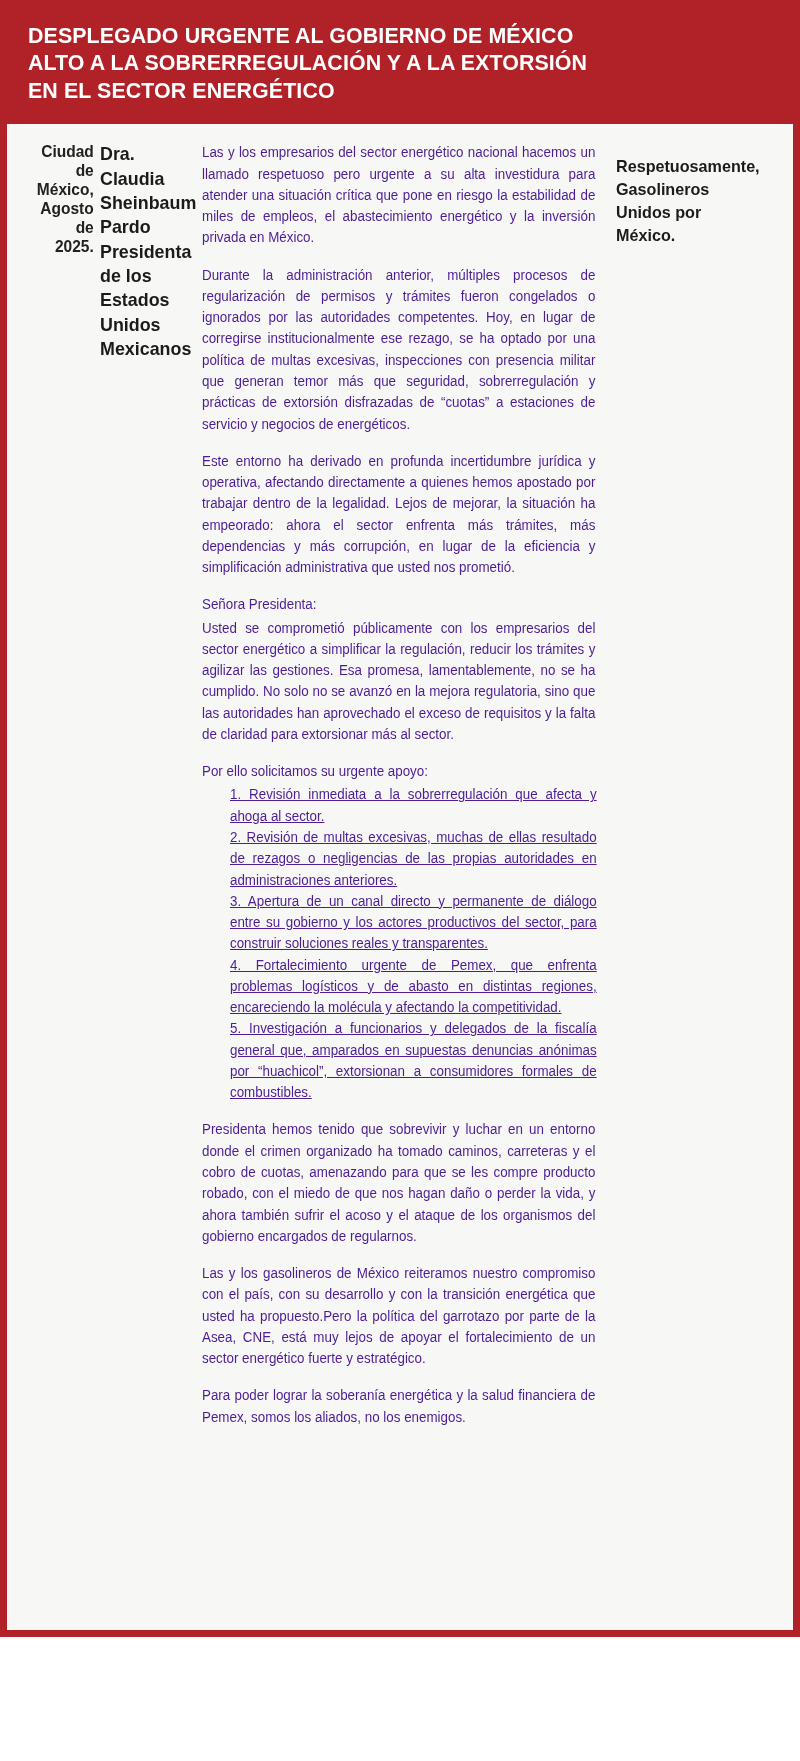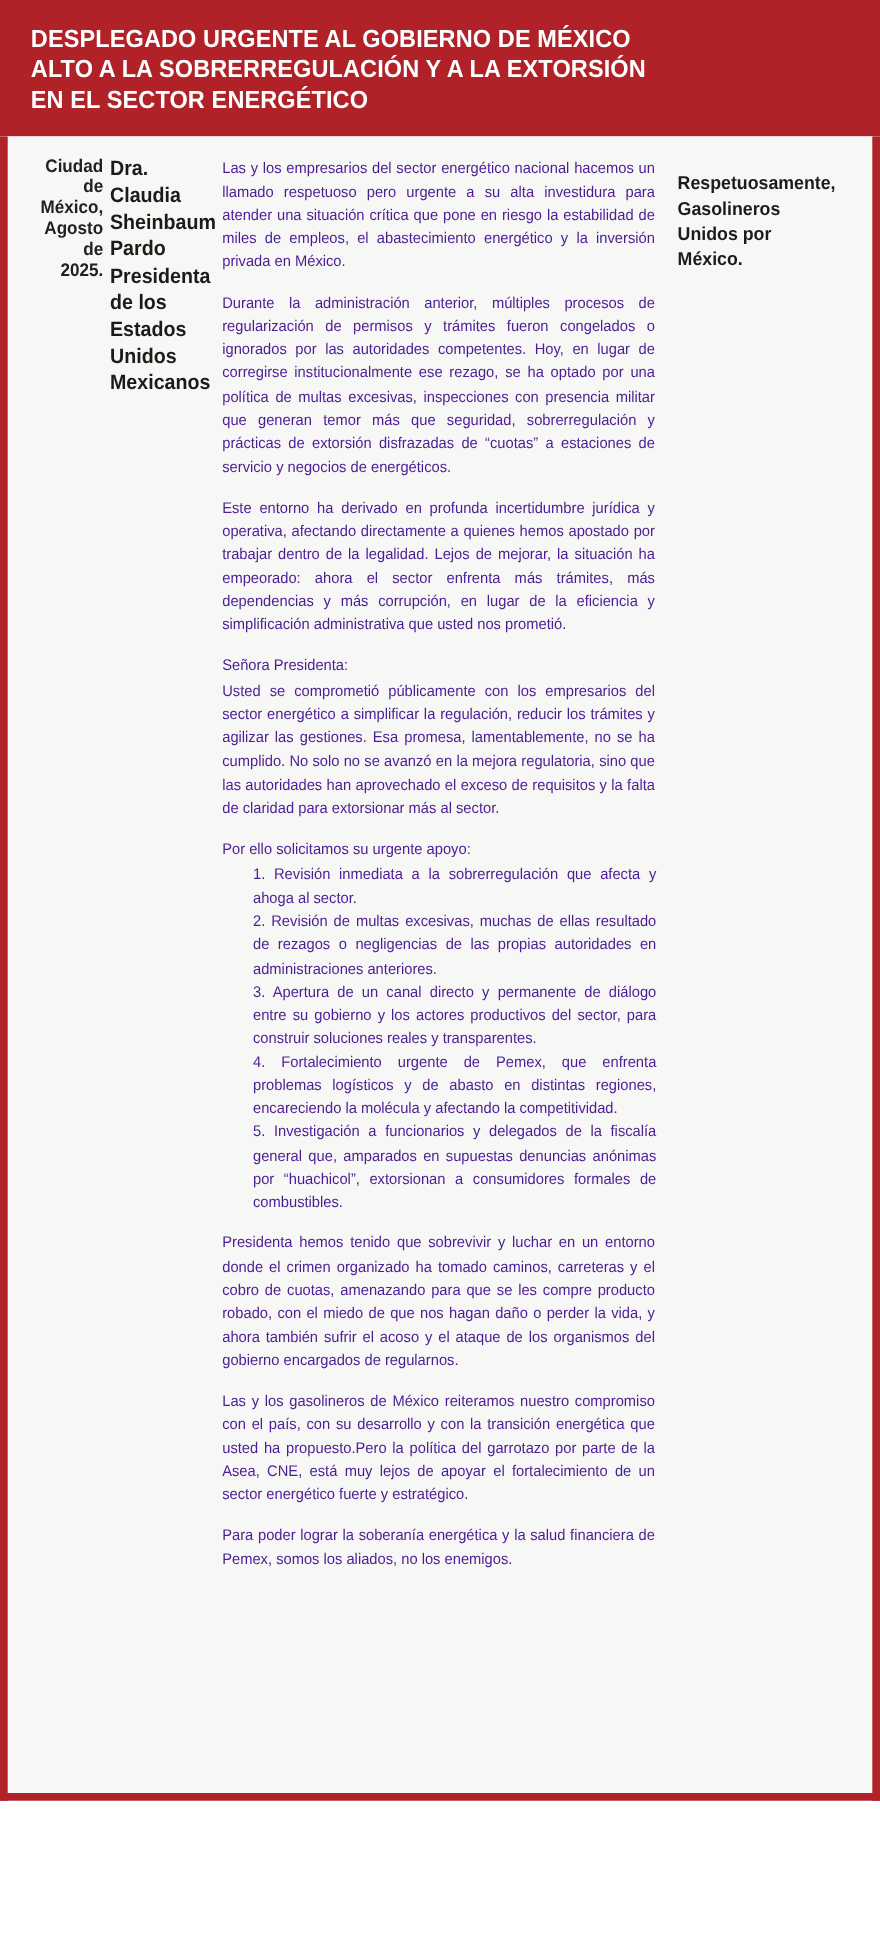--- a/index.html
+++ b/index.html
@@ -97,20 +97,21 @@
   }
   p.tight {
     margin-bottom: 2px;
   }
 
   ol.requests {
     margin: 0 0 16px 0;
     padding: 0 0 0 28px;
     list-style: none;
     counter-reset: req;
+    text-decoration: underline;
   }
   ol.requests li {
     margin: 0 0 0 0;
     text-align: justify;
     text-justify: inter-word;
     transform: scaleX(0.955);
     transform-origin: left center;
   }
 
   .signoff {

